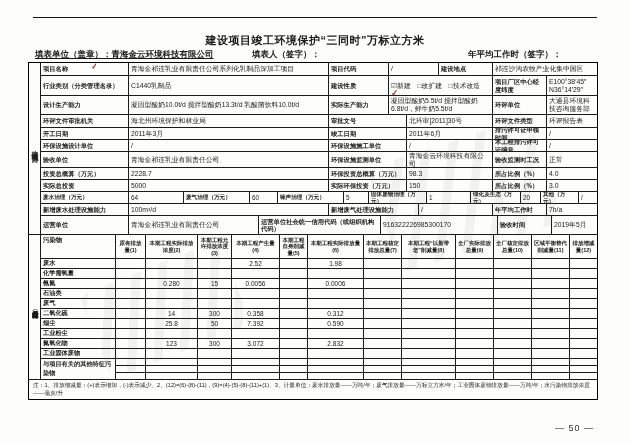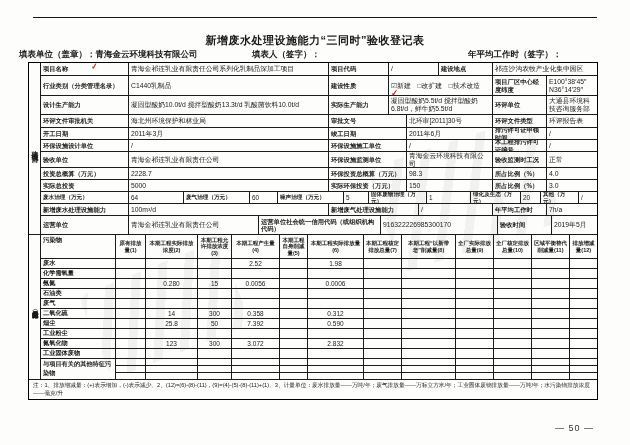--- a/index.html
+++ b/index.html
@@ -1,21 +1,21 @@
 <!DOCTYPE html>
 <html><head>
 <meta charset="utf-8">
 <style>
   html,body{margin:0;padding:0;}
   body{width:630px;height:445px;background:#ffffff;font-family:"Liberation Sans",sans-serif;color:#1a1a1a;}
   .page{position:relative;width:630px;height:445px;background:#fdfdfc;overflow:hidden;}
   .topline{position:absolute;left:33px;right:33px;top:17px;border-top:1.3px solid #161616;}
   .title{position:absolute;top:33px;left:0;width:100%;text-align:center;font-size:11px;font-weight:bold;letter-spacing:0.5px;}
   .subheader{position:absolute;top:49px;left:0;width:100%;font-size:8.5px;font-weight:bold;}
-  .subheader .sh1{position:absolute;left:19px;}
+  .subheader .sh1{position:absolute;left:35px;text-decoration:underline;}
   .subheader .sh2{position:absolute;left:252px;}
   .subheader .sh3{position:absolute;left:468px;}
   .formtable{position:absolute;top:62px;left:28px;width:570px;border:1.6px solid #000;background:#fdfdfc;box-sizing:border-box;}
   .section{display:flex;width:100%;}
   .vlabel{width:12px;flex:0 0 12px;border-right:1px solid #1b1b1b;border-bottom:1px solid #1b1b1b;writing-mode:vertical-rl;text-orientation:upright;display:flex;align-items:center;justify-content:center;font-weight:bold;box-sizing:border-box;}
   .vlabel.upper-v{font-size:7px;letter-spacing:2px;}
   .vlabel.lower-v{font-size:5.8px;line-height:1;}
   .rows{flex:1;display:flex;flex-direction:column;min-width:0;}
   .frow{display:flex;width:100%;box-sizing:border-box;}
   .cell{box-sizing:border-box;border-right:1px solid #1b1b1b;border-bottom:1px solid #1b1b1b;padding:1px 2px;display:flex;align-items:center;overflow:hidden;min-width:0;}
@@ -37,21 +37,21 @@
   .rm2{left:391px;top:88px;font-size:9px;transform:rotate(-5deg);}
   .watermark{position:absolute;pointer-events:none;opacity:0.07;background:repeating-linear-gradient(115deg,#555 0 9px,transparent 9px 26px);}
   .wm1{left:380px;top:140px;width:170px;height:110px;transform:rotate(-18deg);border-radius:10px;}
   .wm2{left:90px;top:265px;width:150px;height:90px;transform:rotate(-22deg);border-radius:10px;}
 </style>
 </head>
 <body>
 
 <div class="page">
   <div class="topline"></div>
-  <div class="title">新增废水处理设施能力“三同时”验收登记表</div>
+  <div class="title">建设项目竣工环境保护“三同时”万标立方米</div>
   <div class="subheader">
     <span class="sh1">填表单位（盖章）：青海金云环境科技有限公司</span>
     <span class="sh2">填表人（签字）：</span>
     <span class="sh3">年平均工作时（签字）：</span>
   </div>
 
   <div class="formtable">
     <div class="section">
       <div class="vlabel upper-v">建设项目</div>
       <div class="rows">

